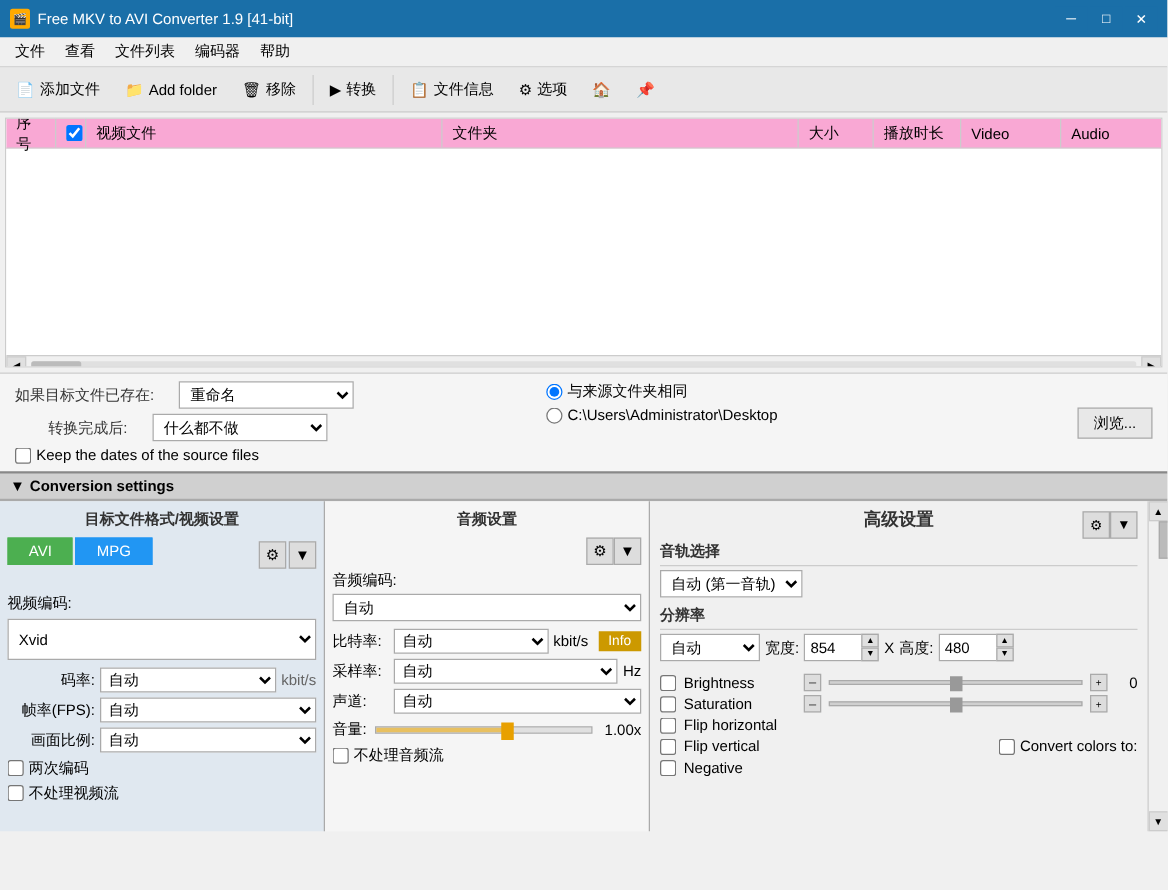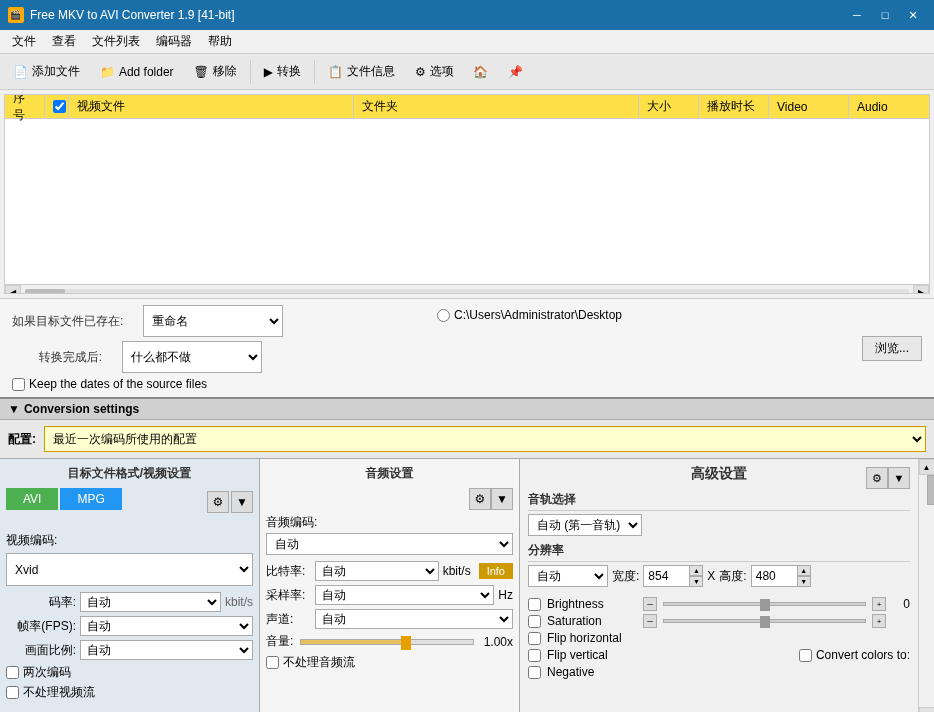--- a/index.html
+++ b/index.html
@@ -16,32 +16,32 @@
     #menubar { background: #f0f0f0; height: 24px; display: flex; align-items: center; padding: 0 4px; border-bottom: 1px solid #ccc; }
     .menu-item { padding: 2px 8px; cursor: pointer; font-size: 12px; }
 
     
     #toolbar { background: #e8e8e8; height: 36px; display: flex; align-items: center; padding: 0 4px; gap: 2px; border-bottom: 1px solid #ccc; }
     .toolbar-btn { display: flex; align-items: center; gap: 4px; padding: 4px 8px; cursor: pointer; border: 1px solid transparent; font-size: 12px; background: transparent; }
     .toolbar-sep { width: 1px; height: 24px; background: #ccc; margin: 0 2px; }
 
     
     #file-table-area { background: white; border: 1px solid #ccc; margin: 4px; height: 200px; overflow: hidden; }
-    .file-table-header { display: flex; background: #fde047; border-bottom: 1px solid #ccc; height: 24px; align-items: center; }
+    .file-table-header { display: flex; background: #f9a8d4; border-bottom: 1px solid #ccc; height: 24px; align-items: center; }
     .fth-cell { padding: 0 8px; font-size: 12px; font-weight: normal; border-right: 1px solid #ccc; height: 100%; display: flex; align-items: center; }
     .file-table-body { height: calc(100% - 24px - 16px); background: white; }
     .scroll-track { flex: 1; height: 8px; background: #e0e0e0; margin: 0 4px; border-radius: 2px; position: relative; }
     .scroll-thumb { width: 40px; height: 8px; background: #bbb; border-radius: 2px; }
     .scroll-arrow { width: 16px; height: 16px; background: #e0e0e0; display: flex; align-items: center; justify-content: center; cursor: pointer; font-size: 8px; border: 1px solid #ccc; }
 
     
     #config-area { background: #f5f5f5; padding: 6px 8px; border-top: 1px solid #ccc; }
     .config-row { display: flex; align-items: center; margin-bottom: 4px; gap: 20px; }
     .config-label { font-size: 12px; color: #333; min-width: 90px; text-align: right; }
-    .config-select { height: 32px; border: 1px solid #aaa; background: white; font-size: 12px; padding: 0 4px; min-width: 140px; }
+    .config-select { height: 22px; border: 1px solid #aaa; background: white; font-size: 12px; padding: 0 4px; min-width: 140px; }
     .radio-row { display: flex; align-items: center; gap: 4px; font-size: 12px; }
     .browse-btn { padding: 3px 12px; font-size: 12px; background: #e8e8e8; border: 1px solid #aaa; cursor: pointer; }
     .checkbox-row { display: flex; align-items: center; gap: 4px; font-size: 12px; }
 
     
     #conv-settings { background: #e8e8e8; border-top: 2px solid #888; }
     .section-header { background: #d0d0d0; padding: 3px 8px; font-size: 12px; font-weight: bold; border-bottom: 1px solid #aaa; display: flex; align-items: center; gap: 4px; }
     .config-profile-row { display: flex; align-items: center; padding: 6px 8px; gap: 8px; background: #e8e8e8; }
     .config-profile-label { font-size: 12px; font-weight: bold; }
     .config-profile-select { flex: 1; height: 26px; background: #ffffd0; border: 1px solid #cc9900; font-size: 12px; padding: 0 4px; }
@@ -197,41 +197,39 @@
         <select class="config-select">
           <option>什么都不做</option>
         </select>
       </div>
       <div class="checkbox-row">
         <input type="checkbox" style="">
         <span>Keep the dates of the source files</span>
       </div>
     </div>
     <div style="flex:1;">
+      <div class="radio-row">
+        <input type="radio" name="destfolder" checked="" style="">
+        <span>与来源文件夹相同</span>
+      </div>
       <div class="radio-row" style="margin-top:3px;">
         <input type="radio" name="destfolder" style="">
         <span>C:\Users\Administrator\Desktop</span>
       </div>
     </div>
     <div style="display:flex; align-items:center;">
       <button class="browse-btn">浏览...</button>
     </div>
   </div>
 </div>
 
 <div id="conv-settings">
   <div class="section-header">
     <span>▼</span>
     <span>Conversion settings</span>
-  </div>
-  <div class="config-profile-row">
-    <span class="config-profile-label">配置:</span>
-    <select class="config-profile-select">
-      <option>最近一次编码所使用的配置</option>
-    </select>
   </div>
 </div>
 
 <div id="panels" style="display:flex; height:265px; border-top:1px solid #aaa;">
 
   <div id="video-panel">
     <div class="panel-title">目标文件格式/视频设置</div>
     <div style="display:flex; align-items:center; justify-content:space-between; margin-bottom:16px;">
       <div class="format-tabs">
         <div class="format-tab active">AVI</div>

